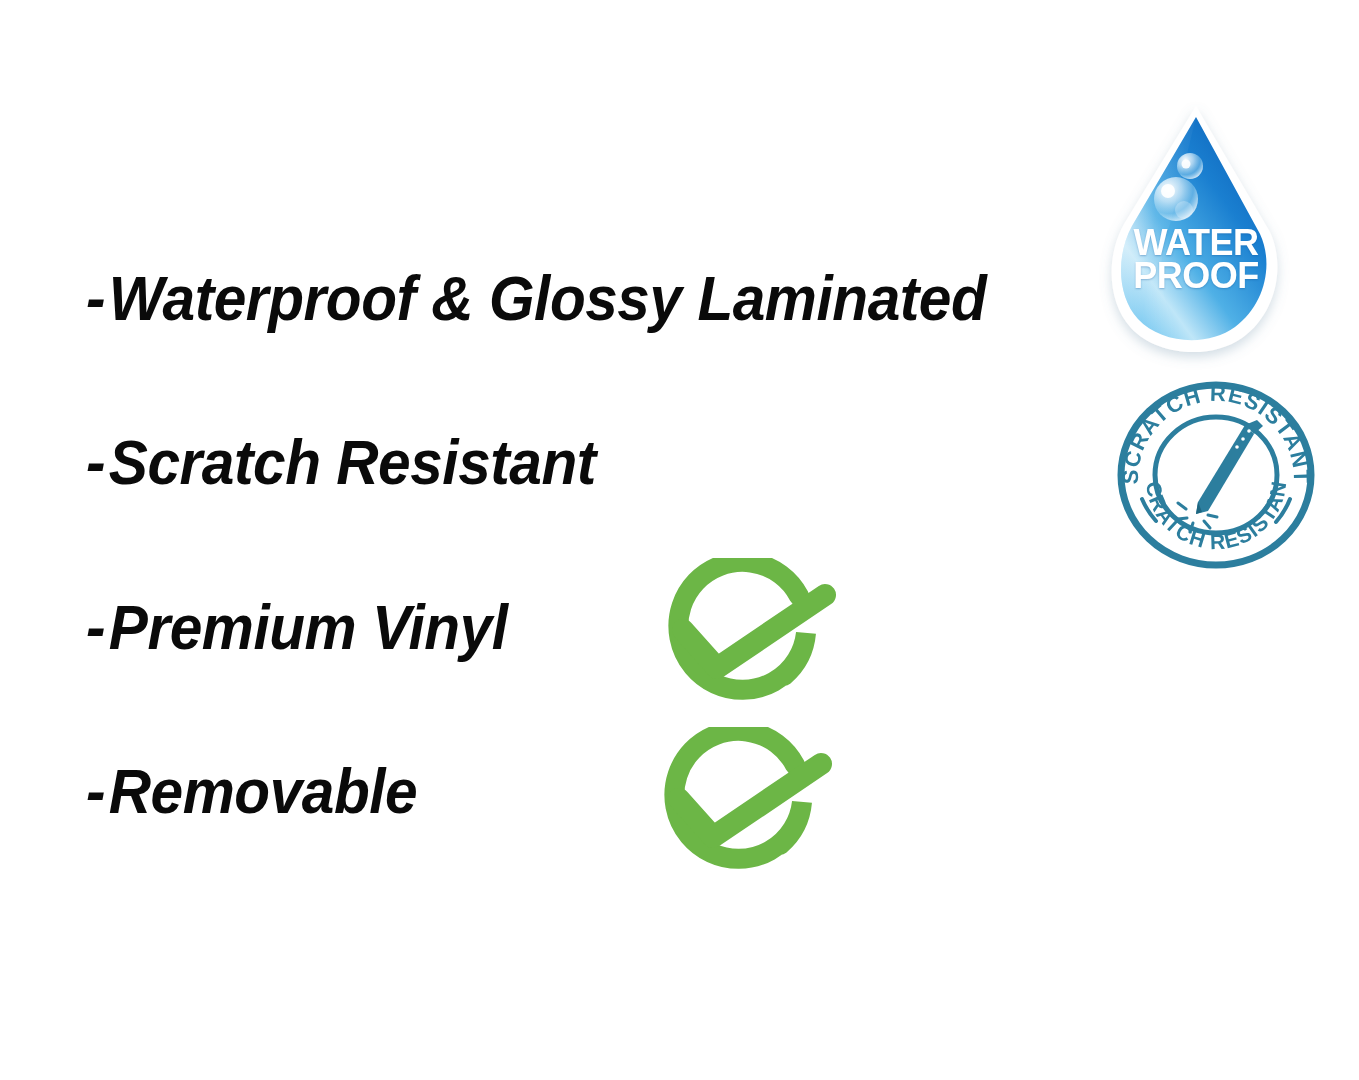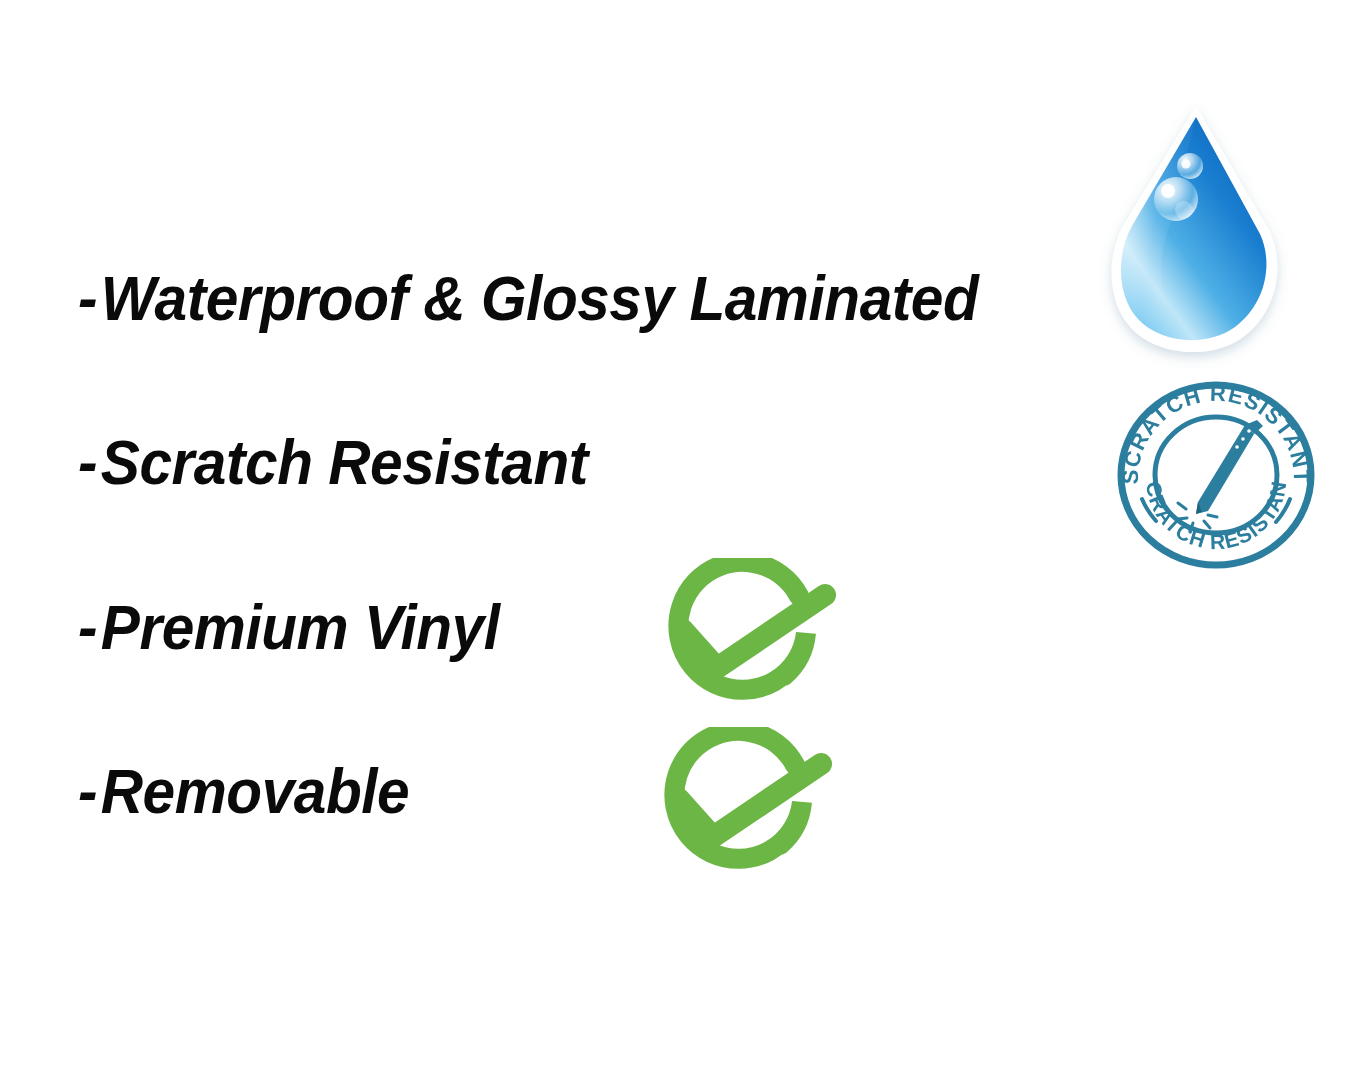--- a/index.html
+++ b/index.html
@@ -15,21 +15,21 @@
     position: relative;
     width: 1359px;
     height: 1080px;
     background: #ffffff;
     overflow: hidden;
   }
 
   
   .feature-list {
     position: absolute;
-    left: 0;
+    left: 8px;
     top: 0;
     width: 1100px;
     height: 100%;
   }
   .feature-line {
     position: absolute;
     left: 78px;
     white-space: nowrap;
     font-family: "Liberation Sans", sans-serif;
     font-weight: 700;
@@ -153,20 +153,24 @@
 
       <path d="M98 13 L34 122 C18 151 19 192 40 215 C52 229 70 237 88 238 C62 205 56 160 72 120 Z" fill="url(#sheenGrad)"></path>
 
       <circle cx="92" cy="62" r="13" fill="url(#bubbleGrad)"></circle>
       <circle cx="88" cy="60" r="4.5" fill="#ffffff" opacity="0.9"></circle>
       <circle cx="78" cy="95" r="22" fill="url(#bubbleGrad)"></circle>
       <circle cx="70" cy="87" r="7" fill="#ffffff" opacity="0.92"></circle>
       <circle cx="86" cy="106" r="9" fill="#ffffff" opacity="0.25"></circle>
     </svg>
 
+    <div class="drop-text">
+      <span>WATER</span>
+      <span>PROOF</span>
+    </div>
   </div>
 
   <div class="stamp-badge">
     <svg width="200" height="188" viewBox="0 0 200 188">
       <defs>
         <path id="arcTop" d="M 22 98 A 78 78 0 0 1 178 98" fill="none"></path>
         <path id="arcBottom" d="M 30 98 A 70 70 0 0 0 170 98" fill="none"></path>
       </defs>
 
       <ellipse cx="100" cy="94" rx="95" ry="90" fill="none" stroke="#2c7e9e" stroke-width="7"></ellipse>

